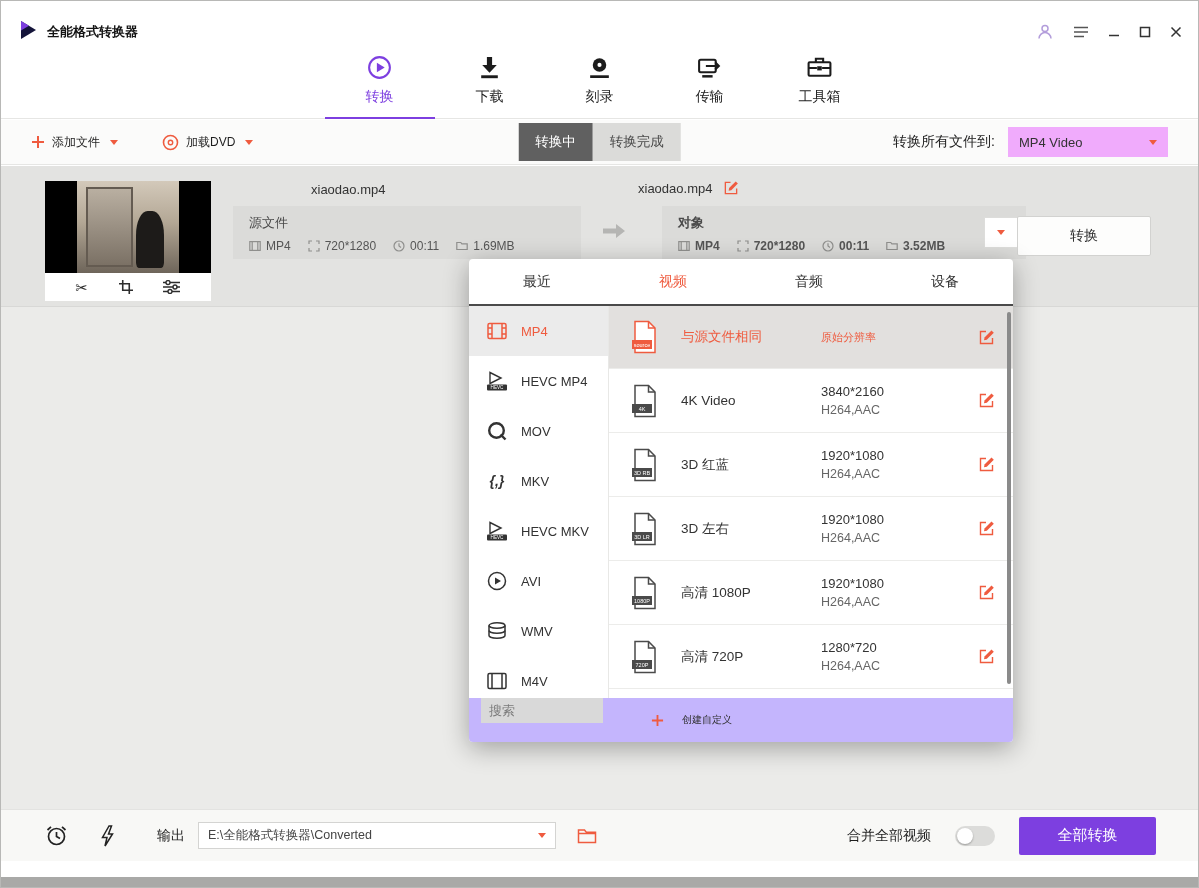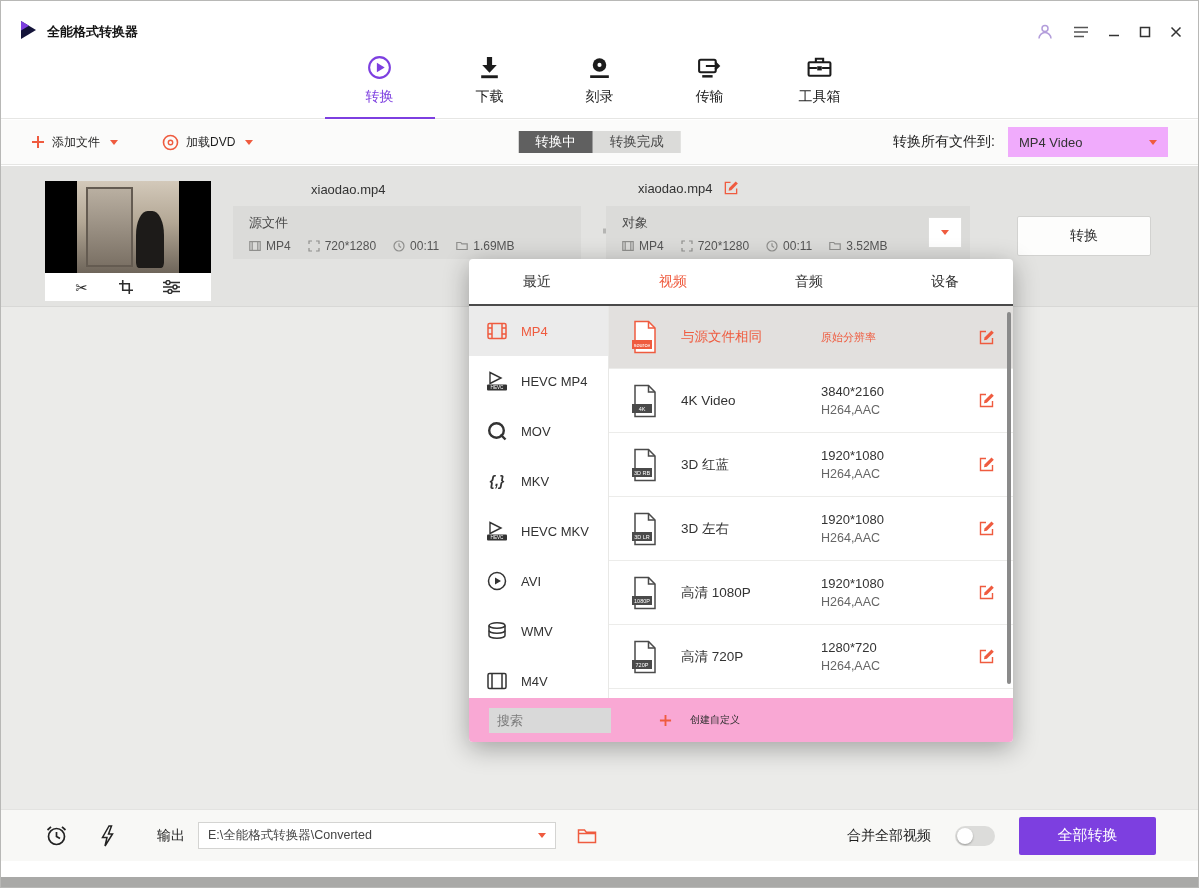--- a/index.html
+++ b/index.html
@@ -25,21 +25,21 @@
   .nav-item { width:110px; display:flex; flex-direction:column; align-items:center; justify-content:center; gap:7px; position:relative; color:#1c1c1c; cursor:pointer; }
   .nav-label { font-size:14px; }
   .nav-item.active { color:#7d3fe0; }
   .nav-item.active::after { content:""; position:absolute; bottom:-1px; left:0; right:0; height:2px; background:#7d3fe0; }
 
   
   .toolbar { position:absolute; top:119px; left:0; right:0; height:45px; background:#fbfbfa; border-bottom:1px solid #e6e6e4; display:flex; align-items:center; padding:0 30px; }
   .tool-group { display:flex; align-items:center; gap:7px; margin-right:44px; font-size:12px; color:#1e1e1e; cursor:pointer; }
   .caret { width:0; height:0; border-left:4px solid transparent; border-right:4px solid transparent; border-top:5px solid #ef5b3f; margin-left:3px; }
   .center-tabs { position:absolute; left:50%; transform:translateX(-50%); display:flex; }
-  .seg-tab { height:22px; display:flex; align-items:center; justify-content:center; font-size:13.5px; padding:0 17px; cursor:pointer; }
+  .seg-tab { height:38px; display:flex; align-items:center; justify-content:center; font-size:13.5px; padding:0 17px; cursor:pointer; }
   .seg-tab.active { background:#606060; color:#fff; }
   .seg-tab.inactive { background:#dbdbd9; color:#4a4a4a; }
   .toolbar-right { margin-left:auto; display:flex; align-items:center; gap:13px; }
   .convert-to-label { font-size:14px; color:#1e1e1e; }
   .format-select { width:160px; height:30px; background:#f0abfc; display:flex; align-items:center; justify-content:space-between; padding:0 11px; font-size:13px; color:#333; cursor:pointer; }
 
   
   .main { position:absolute; top:165px; left:0; right:0; height:643px; background:#ebebe9; }
   .file-card { position:absolute; top:0; left:0; right:0; height:141px; background:#e3e3e1; border-bottom:1px solid #d8d8d6; }
 
@@ -47,21 +47,21 @@
   .thumb-img { width:166px; height:92px; background:#000; display:flex; justify-content:center; overflow:hidden; }
   .thumb-photo { width:62%; height:100%; background:linear-gradient(180deg,#d3c9ba 0%,#b3a795 45%,#6e655a 100%); position:relative; }
   .thumb-door { position:absolute; left:9%; top:7%; width:46%; height:86%; border:2px solid #645b51; background:linear-gradient(180deg,#b9afa1,#7b7165); }
   .thumb-figure { position:absolute; right:15%; bottom:5%; width:27%; height:62%; background:#1d1b19; border-radius:42% 42% 10% 10%; }
   .thumb-tools { width:166px; height:28px; background:#fff; display:flex; align-items:center; justify-content:space-evenly; }
   .thumb-tool { display:flex; align-items:center; cursor:pointer; color:#2e2e2e; font-size:15px; line-height:1; }
 
   .file-name { position:absolute; left:310px; top:16px; font-size:13px; color:#333; }
   .info-box { position:absolute; top:40px; height:53px; background:#dbdbd9; padding:8px 16px; }
   .src-box { left:232px; width:348px; }
-  .tgt-box { left:605px; width:364px; }
+  .tgt-box { left:661px; width:364px;font-weight:bold; }
   .box-label { font-size:13px; color:#4a4a4a; }
   .meta-row { display:flex; align-items:center; gap:17px; margin-top:7px; }
   .meta-item { display:flex; align-items:center; gap:5px; font-size:12px; color:#555; white-space:nowrap; }
   .meta-icon { display:flex; color:#8f8f8d; }
   .flow-arrow { position:absolute; left:601px; top:57px; display:flex; }
   .tgt-name-row { position:absolute; left:637px; top:14px; display:flex; align-items:center; gap:11px; }
   .tgt-dropdown { position:absolute; right:8px; top:11px; width:34px; height:31px; background:#fff; border:1px solid #ddddDB; display:flex; align-items:center; justify-content:center; cursor:pointer; }
   .convert-btn { position:absolute; left:1016px; top:50px; width:134px; height:40px; background:#fdfdfc; border:1px solid #d2d2d0; border-radius:2px; font-size:14px; color:#2e2e2e; display:flex; align-items:center; justify-content:center; cursor:pointer; }
 
   
@@ -77,21 +77,21 @@
   .preset-list { flex:1; overflow:hidden; }
   .preset-row { height:64px; display:flex; align-items:center; padding:0 18px 0 22px; border-bottom:1px solid #ececea; cursor:pointer; }
   .preset-row.source-row { height:63px; background:#e2e0de; }
   .preset-name { font-size:13.5px; color:#333; margin-left:22px; width:140px; flex-shrink:0; }
   .source-row .preset-name, .preset-detail { color:#ef5b3f; }
   .preset-detail { font-size:11px; }
   .preset-res { font-size:13px; color:#333; }
   .preset-codec { font-size:12.5px; color:#666; margin-top:4px; }
   .edit-btn { margin-left:auto; display:flex; cursor:pointer; }
   .popup-scrollbar { position:absolute; right:2px; top:6px; width:4px; height:372px; background:#8a8a8a; border-radius:2px; }
-  .popup-footer { height:44px; display:flex; align-items:center; padding:0 20px; flex-shrink:0; background:#f9a8d4; }
+  .popup-footer { height:44px; display:flex; padding:0 12px; flex-shrink:0; background:#c4b5fd; }
   .search-input { width:122px; height:25px; background:#d9d9d9; border:none; outline:none; font-size:13px; color:#555; padding:0 8px; font-family:inherit; }
   .search-input::placeholder { color:#7a7a7a; }
   .create-custom { display:flex; align-items:center; gap:18px; margin-left:48px; font-size:10px; color:#2e2e2e; cursor:pointer; }
 
   
   .bottombar { position:absolute; top:808px; left:0; right:0; height:52px; background:#f8f8f6; border-top:1px solid #e3e3e1; display:flex; align-items:center; padding:0 42px 0 44px; }
   .bb-icon { display:flex; cursor:pointer; }
   .schedule-icon { margin-right:32px; }
   .bolt-icon { margin-right:42px; }
   .output-label { font-size:14px; color:#1e1e1e; margin-right:13px; }

